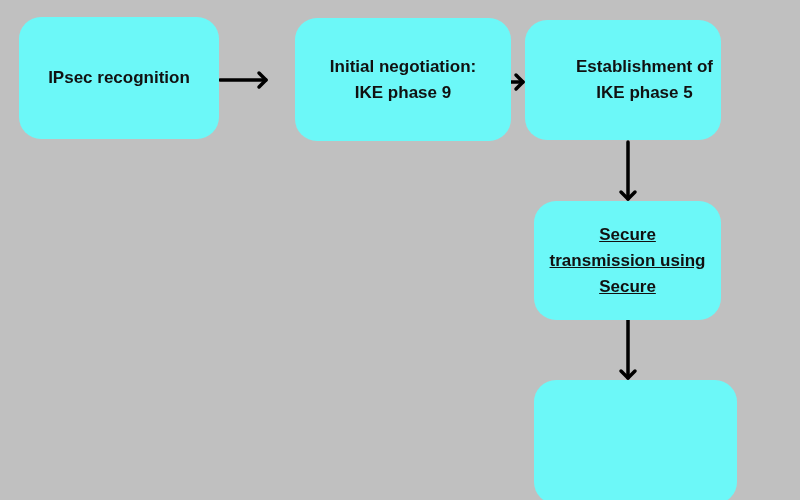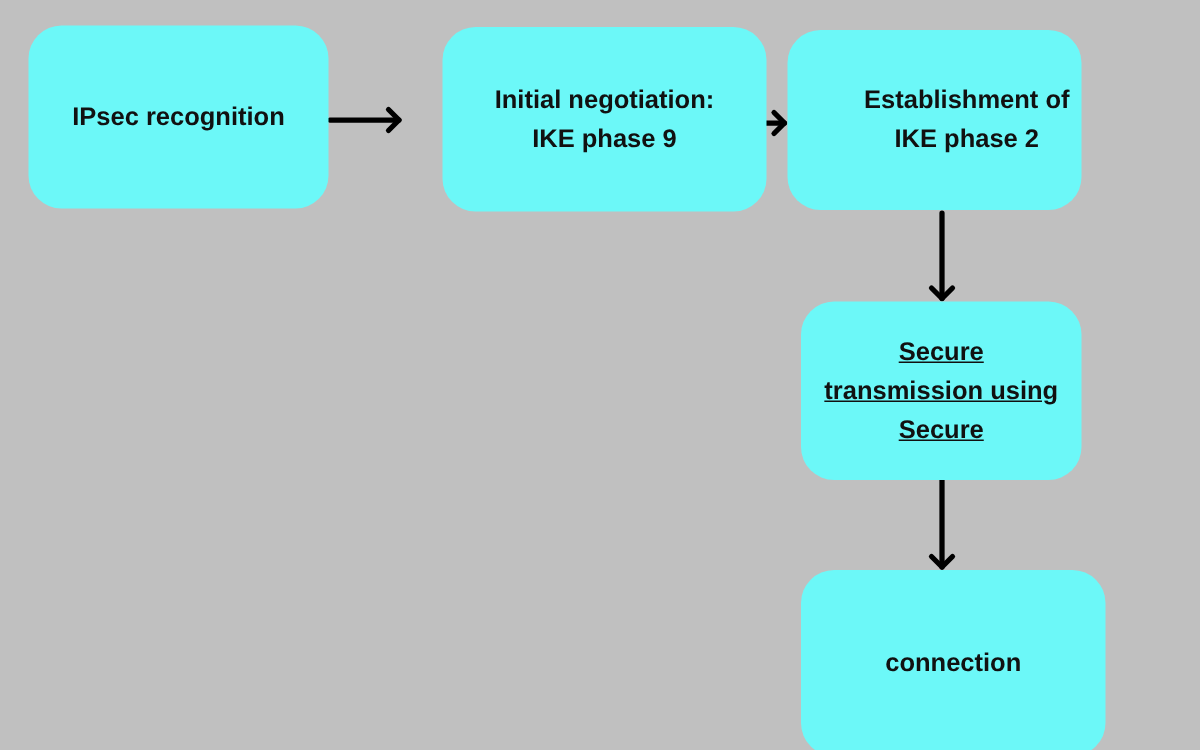--- a/index.html
+++ b/index.html
@@ -62,29 +62,28 @@
 <div class="box" id="b2">
   <div>
     <span>Initial negotiation:</span>
     <span>IKE phase 9</span>
   </div>
 </div>
 
 <div class="box" id="b3">
   <div>
     <span>Establishment of</span>
-    <span>IKE phase 2</span>
+    <span>IKE phase 5</span>
   </div>
 </div>
 
 <div class="box" id="b4">
   <div>
     <span>Secure</span>
     <span>transmission using</span>
     <span>Secure</span>
   </div>
 </div>
 
 <div class="box" id="b5">
   <div>
-    <span>connection</span>
   </div>
 </div>
 
 </body></html>

